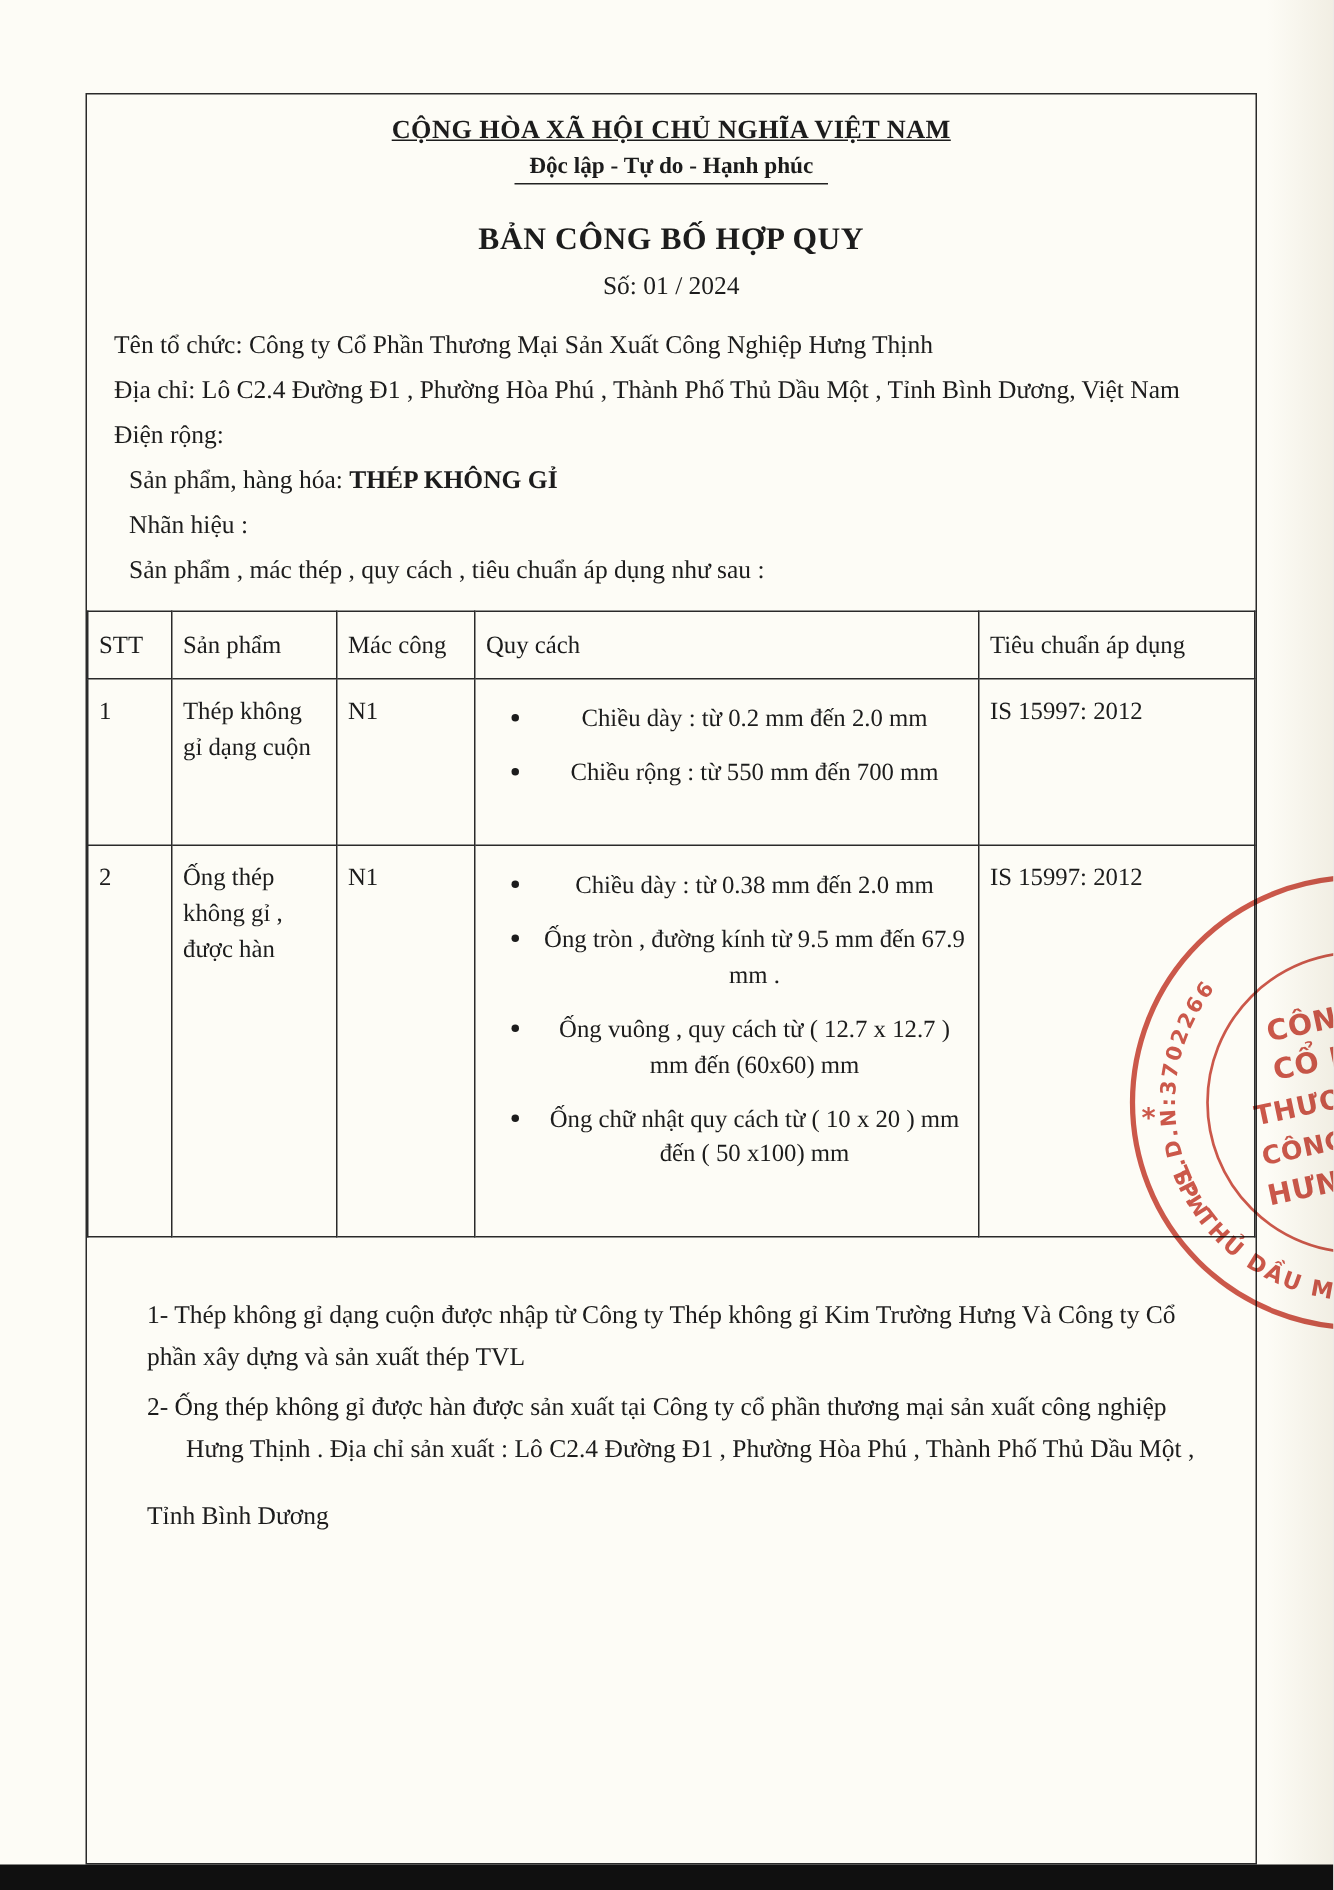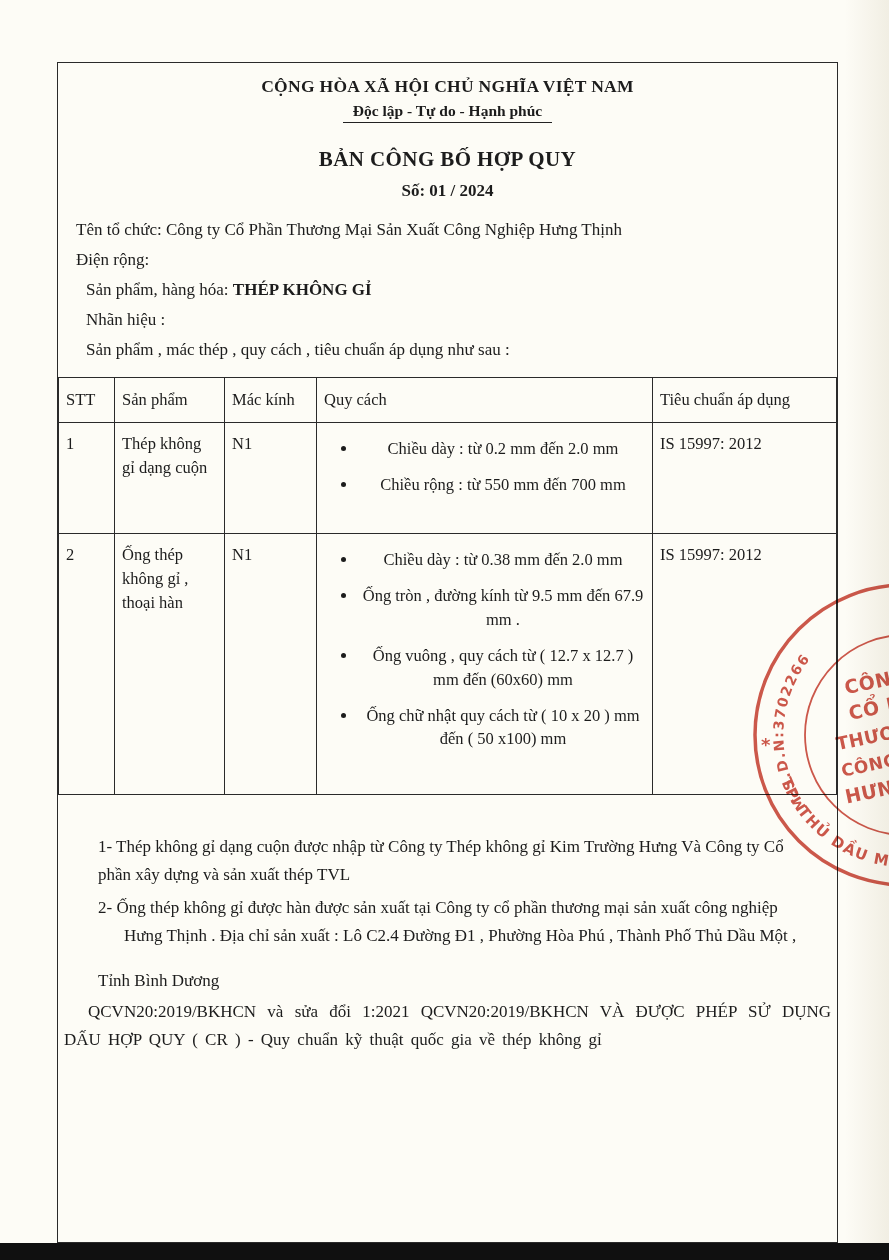--- a/index.html
+++ b/index.html
@@ -8,22 +8,22 @@
     width:889px;height:1260px;
     background:linear-gradient(90deg,#fdfcf6 0%,#fdfcf6 95%,#f1eee3 100%);
     overflow:hidden;
     font-family:"Liberation Serif","DejaVu Serif",serif;
     color:#1c1c1c;
   }
   #frame{
     position:absolute;left:57px;top:62px;width:781px;height:1181px;
     border:1.5px solid #2a2a2a;box-sizing:border-box;
   }
-  .center{text-align:center;font-weight:bold;}
-  .national-title{margin-top:13px;font-size:17.5px;font-weight:bold;letter-spacing:.3px;}
+  .center{text-align:center;}
+  .national-title{margin-top:13px;font-size:17.5px;font-weight:bold;letter-spacing:.3px;text-decoration:underline;}
   .motto{margin-top:5px;font-size:15.5px;font-weight:bold;}
   .motto span{display:inline-block;border-bottom:1.6px solid #222;padding:0 10px 2px;}
   .doc-title{margin-top:24px;font-size:21px;font-weight:bold;letter-spacing:.4px;}
   .doc-number{margin-top:9px;font-size:17px;}
   .body-text{margin:14px 20px 0 18px;font-size:17px;line-height:29px;}
   .body-text p{margin:0 0 1px 0;}
   .indent-sm{padding-left:10px;}
   .bold{font-weight:bold;}
 
   table.spec{
@@ -70,79 +70,79 @@
     <div class="center national-title">CỘNG HÒA XÃ HỘI CHỦ NGHĨA VIỆT NAM</div>
     <div class="center motto">
       <span>Độc lập - Tự do - Hạnh phúc</span>
     </div>
 
     <div class="center doc-title">BẢN CÔNG BỐ HỢP QUY</div>
     <div class="center doc-number">Số: 01 / 2024</div>
 
     <div class="body-text">
       <p>Tên tổ chức: Công ty Cổ Phần Thương Mại Sản Xuất Công Nghiệp Hưng Thịnh</p>
+      <p>Địa chỉ: Lô C2.4 Đường Đ1 , Phường Hòa Phú , Thành Phố Thủ Dầu Một , Tỉnh Bình Dương, Việt Nam</p>
       <p>Điện rộng:</p>
       <p class="indent-sm"><span>Sản phẩm, hàng hóa: </span><span class="bold">THÉP KHÔNG GỈ</span></p>
       <p class="indent-sm">Nhãn hiệu :</p>
       <p class="indent-sm">Sản phẩm , mác thép , quy cách , tiêu chuẩn áp dụng như sau :</p>
     </div>
 
     <table class="spec">
       <colgroup>
         <col class="c-stt">
           <col class="c-sp">
           <col class="c-mt">
           <col class="c-qc">
           <col class="c-tc">
       </colgroup>
       <thead>
         <tr>
           <th>STT</th>
           <th>Sản phẩm</th>
-          <th>Mác kính</th>
+          <th>Mác công</th>
           <th>Quy cách</th>
           <th>Tiêu chuẩn áp dụng</th>
         </tr>
       </thead>
       <tbody>
         <tr class="r1">
           <td class="stt-cell">1</td>
           <td>Thép không gỉ dạng cuộn</td>
           <td>N1</td>
           <td>
             <ul class="qc">
               <li>Chiều dày : từ 0.2 mm đến 2.0 mm</li>
               <li>Chiều rộng : từ 550 mm đến 700 mm</li>
             </ul>
           </td>
           <td>IS 15997: 2012</td>
         </tr>
         <tr class="r2">
           <td class="stt-cell">2</td>
-          <td>Ống thép không gỉ , thoại hàn</td>
+          <td>Ống thép không gỉ , được hàn</td>
           <td>N1</td>
           <td>
             <ul class="qc">
               <li>Chiều dày : từ 0.38 mm đến 2.0 mm</li>
               <li>Ống tròn , đường kính từ 9.5 mm đến 67.9 mm .</li>
               <li>Ống vuông , quy cách từ ( 12.7 x 12.7 ) mm đến (60x60) mm</li>
               <li>Ống chữ nhật quy cách từ ( 10 x 20 ) mm đến ( 50 x100) mm</li>
             </ul>
           </td>
           <td>IS 15997: 2012</td>
         </tr>
       </tbody>
     </table>
 
     <div class="notes">
       <p class="note">1-  Thép không gỉ dạng cuộn được nhập từ Công ty Thép không gỉ Kim Trường Hưng Và Công ty Cổ phần xây dựng và sản xuất thép TVL</p>
       <p class="note note-hang">2-  Ống thép không gỉ được hàn được sản xuất tại Công ty cổ phần thương mại sản xuất công nghiệp Hưng Thịnh . Địa chỉ sản xuất : Lô C2.4 Đường Đ1 , Phường Hòa Phú , Thành Phố Thủ Dầu Một ,</p>
     </div>
     <div class="province">Tỉnh Bình Dương</div>
-    <div class="final-para">QCVN20:2019/BKHCN và sửa đổi 1:2021 QCVN20:2019/BKHCN VÀ ĐƯỢC PHÉP SỬ DỤNG DẤU HỢP QUY ( CR ) -  Quy chuẩn kỹ thuật quốc gia về thép không gỉ</div>
 
   </div>
 
   <div id="stamp-wrap">
     <svg width="360" height="340" viewBox="0 0 360 340" xmlns="http://www.w3.org/2000/svg">
       <defs>
         <path id="arcLeft" d="M 76.5,248 A 122,122 0 0 1 76.5,92"></path>
         <path id="arcBottom" d="M 38,170 A 132,132 0 0 0 302,170"></path>
       </defs>
       <g fill="none" stroke="#c53b2e">

